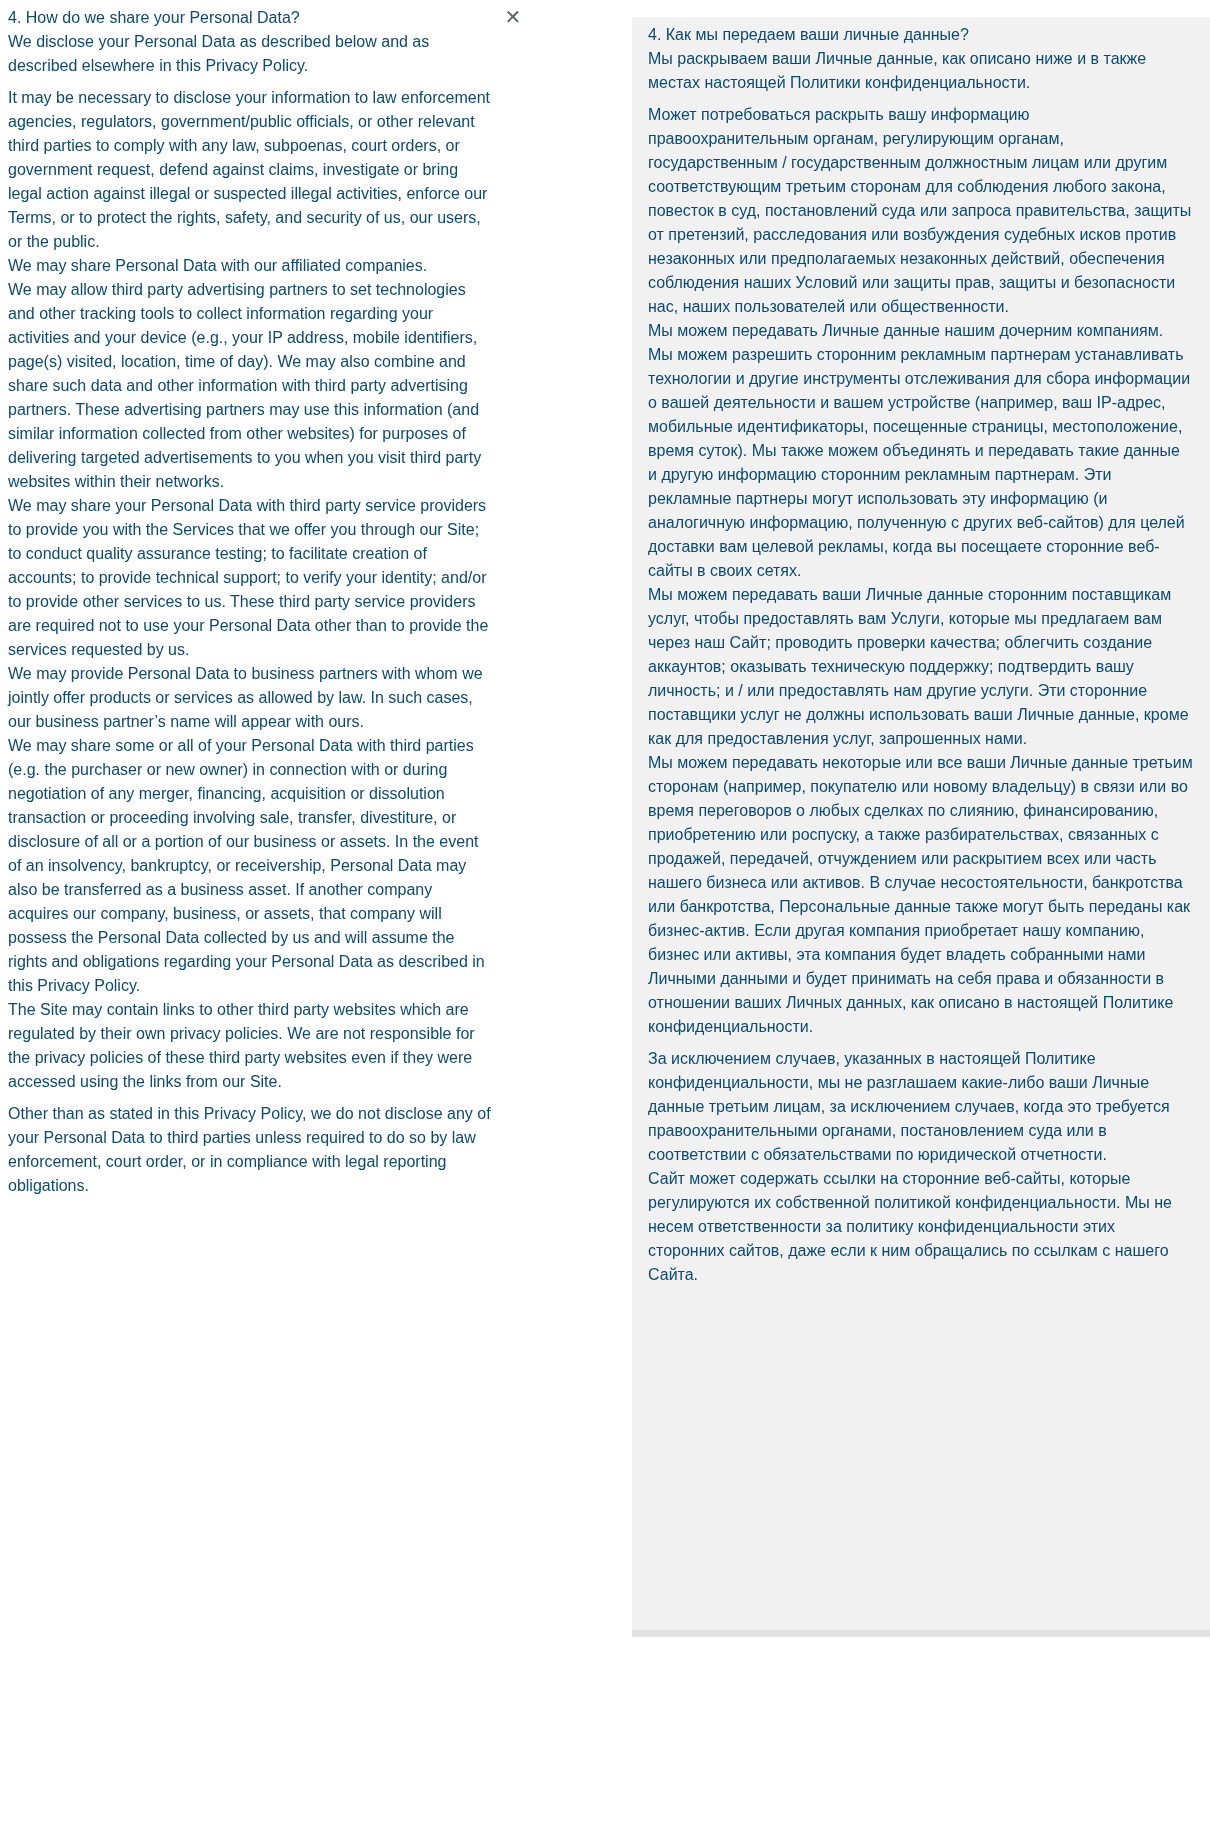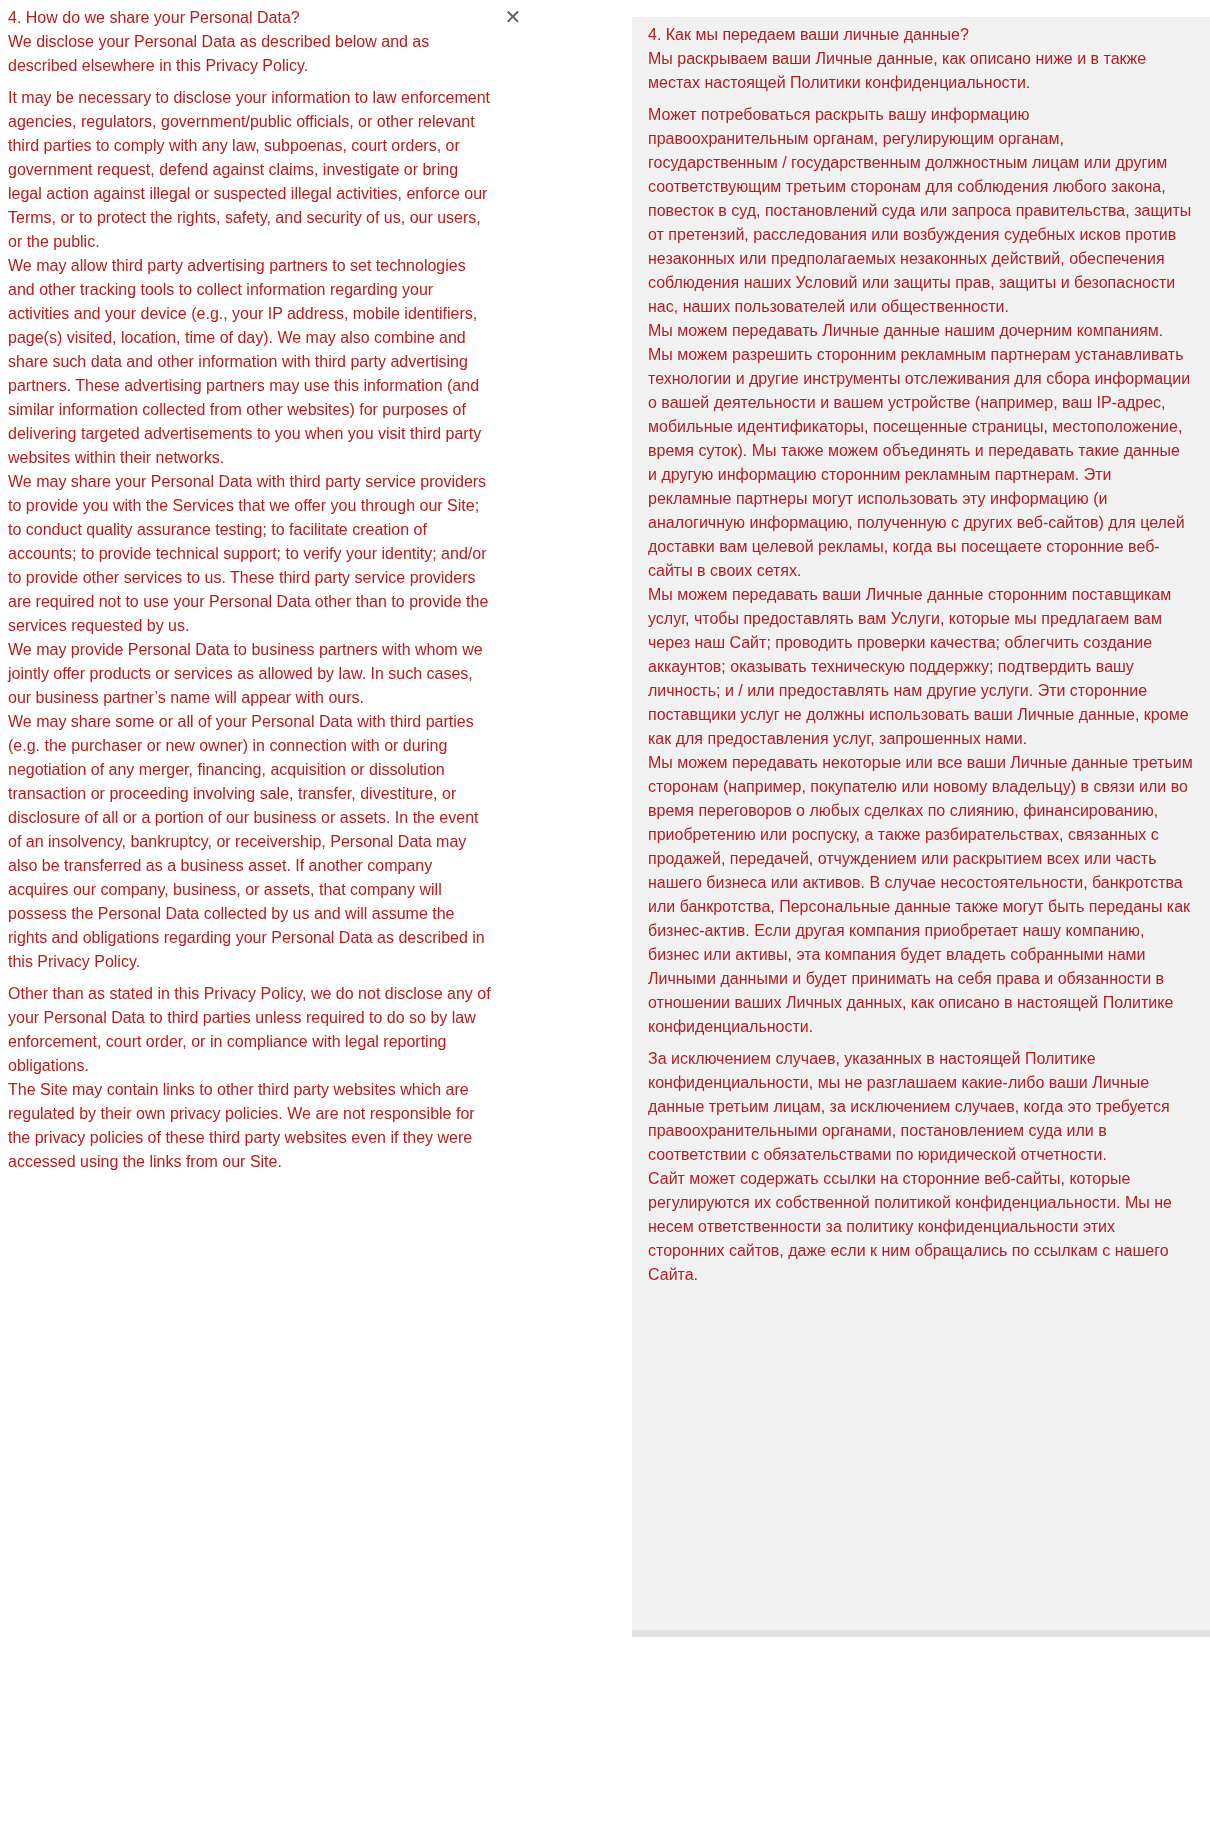--- a/index.html
+++ b/index.html
@@ -56,46 +56,47 @@
   .right-text {
     position: absolute;
     left: 16px;
     top: 6px;
     width: 545px;
   }
   .doc-title, .doc-p {
     margin: 0;
     font-size: 16px;
     line-height: 24px;
-    color: #b91c1c;
+    color: #0c4a6e;
     font-weight: 400;
   }
   .gap-above { margin-top: 8px; }
   .hscrollbar {
     position: absolute;
     left: 0; bottom: 0;
     width: 100%;
     height: 7px;
     background: #e2e2e2;
   }
 </style>
 </head>
 <body>
 
 <div class="pane-left">
   <div class="left-text">
     <p class="doc-title">4. How do we share your Personal Data?</p>
     <p class="doc-p">We disclose your Personal Data as described below and as described elsewhere in this Privacy Policy.</p>
     <p class="doc-p gap-above">It may be necessary to disclose your information to law enforcement agencies, regulators, government/public officials, or other relevant third parties to comply with any law, subpoenas, court orders, or government request, defend against claims, investigate or bring legal action against illegal or suspected illegal activities, enforce our Terms, or to protect the rights, safety, and security of us, our users, or the public.</p>
+    <p class="doc-p">We may share Personal Data with our affiliated companies.</p>
     <p class="doc-p">We may allow third party advertising partners to set technologies and other tracking tools to collect information regarding your activities and your device (e.g., your IP address, mobile identifiers, page(s) visited, location, time of day). We may also combine and share such data and other information with third party advertising partners. These advertising partners may use this information (and similar information collected from other websites) for purposes of delivering targeted advertisements to you when you visit third party websites within their networks.</p>
     <p class="doc-p">We may share your Personal Data with third party service providers to provide you with the Services that we offer you through our Site; to conduct quality assurance testing; to facilitate creation of accounts; to provide technical support; to verify your identity; and/or to provide other services to us. These third party service providers are required not to use your Personal Data other than to provide the services requested by us.</p>
     <p class="doc-p">We may provide Personal Data to business partners with whom we jointly offer products or services as allowed by law. In such cases, our business partner’s name will appear with ours.</p>
     <p class="doc-p">We may share some or all of your Personal Data with third parties (e.g. the purchaser or new owner) in connection with or during negotiation of any merger, financing, acquisition or dissolution transaction or proceeding involving sale, transfer, divestiture, or disclosure of all or a portion of our business or assets. In the event of an insolvency, bankruptcy, or receivership, Personal Data may also be transferred as a business asset. If another company acquires our company, business, or assets, that company will possess the Personal Data collected by us and will assume the rights and obligations regarding your Personal Data as described in this Privacy Policy.</p>
+    <p class="doc-p">The Site may contain links to other third party websites which are regulated by their own privacy policies. We are not responsible for the privacy policies of these third party websites even if they were accessed using the links from our Site.</p>
     <p class="doc-p gap-above">Other than as stated in this Privacy Policy, we do not disclose any of your Personal Data to third parties unless required to do so by law enforcement, court order, or in compliance with legal reporting obligations.</p>
-    <p class="doc-p">The Site may contain links to other third party websites which are regulated by their own privacy policies. We are not responsible for the privacy policies of these third party websites even if they were accessed using the links from our Site.</p>
   </div>
   <button class="close-btn">
     <span>✕</span>
   </button>
 </div>
 
 <div class="pane-right">
   <div class="right-text">
     <p class="doc-title">4. Как мы передаем ваши личные данные?</p>
     <p class="doc-p">Мы раскрываем ваши Личные данные, как описано ниже и в также местах настоящей Политики конфиденциальности.</p>

